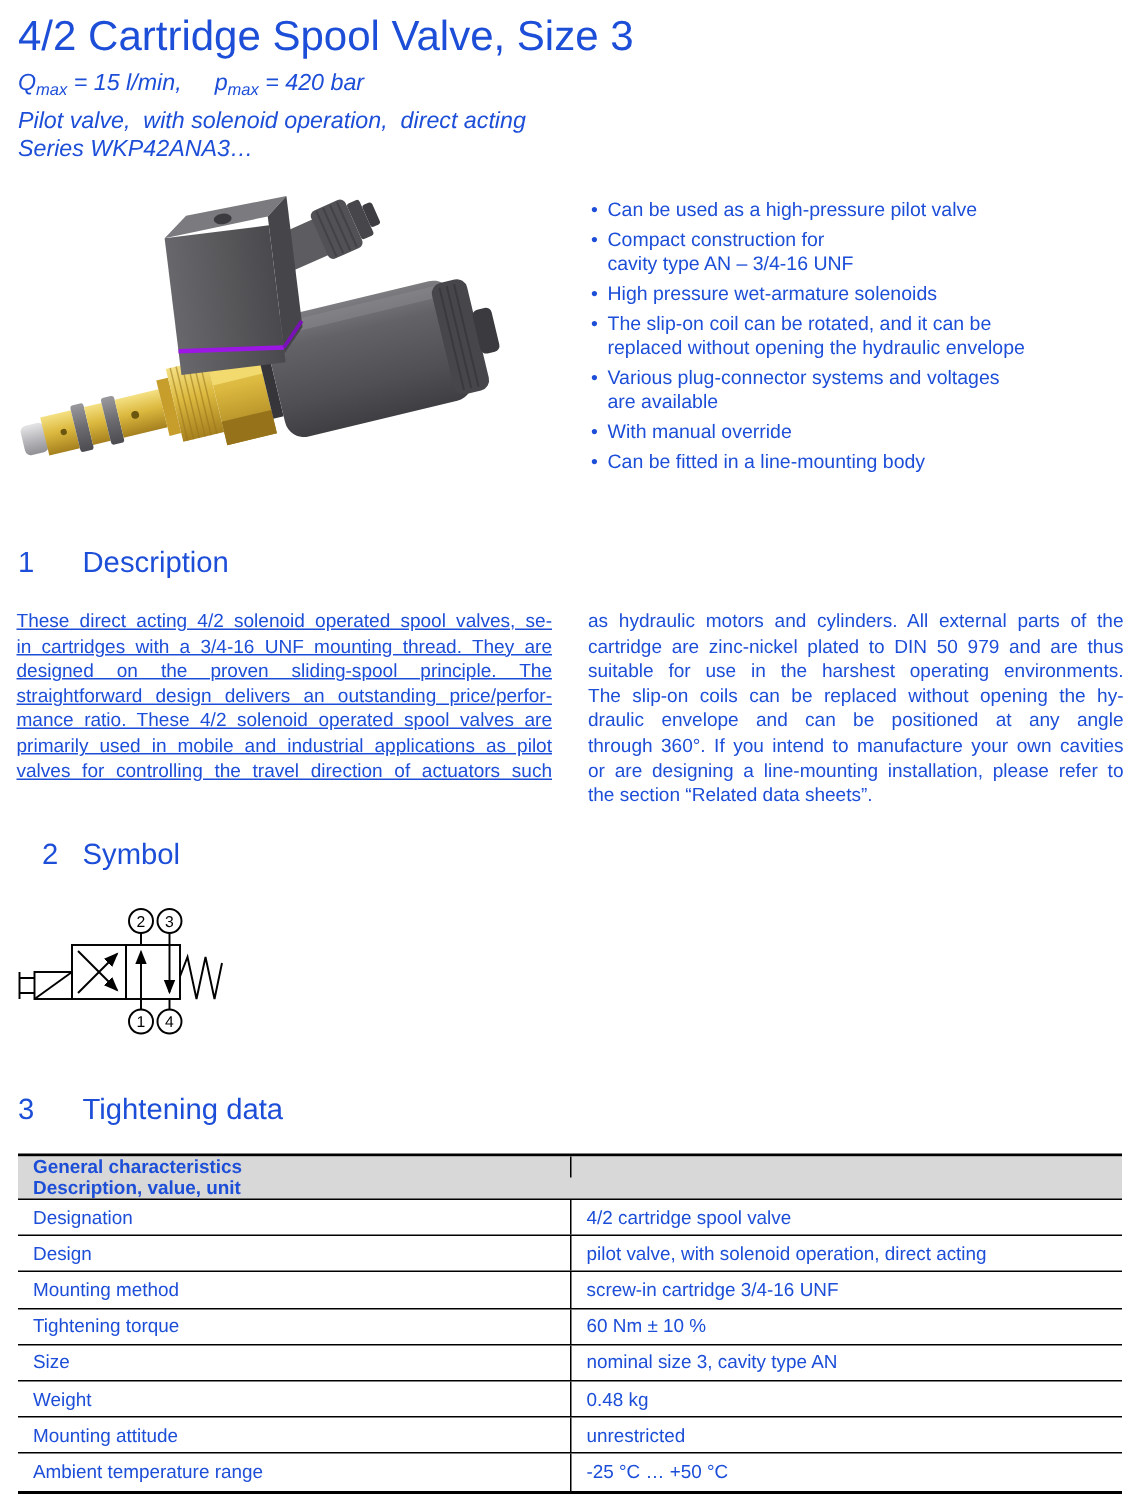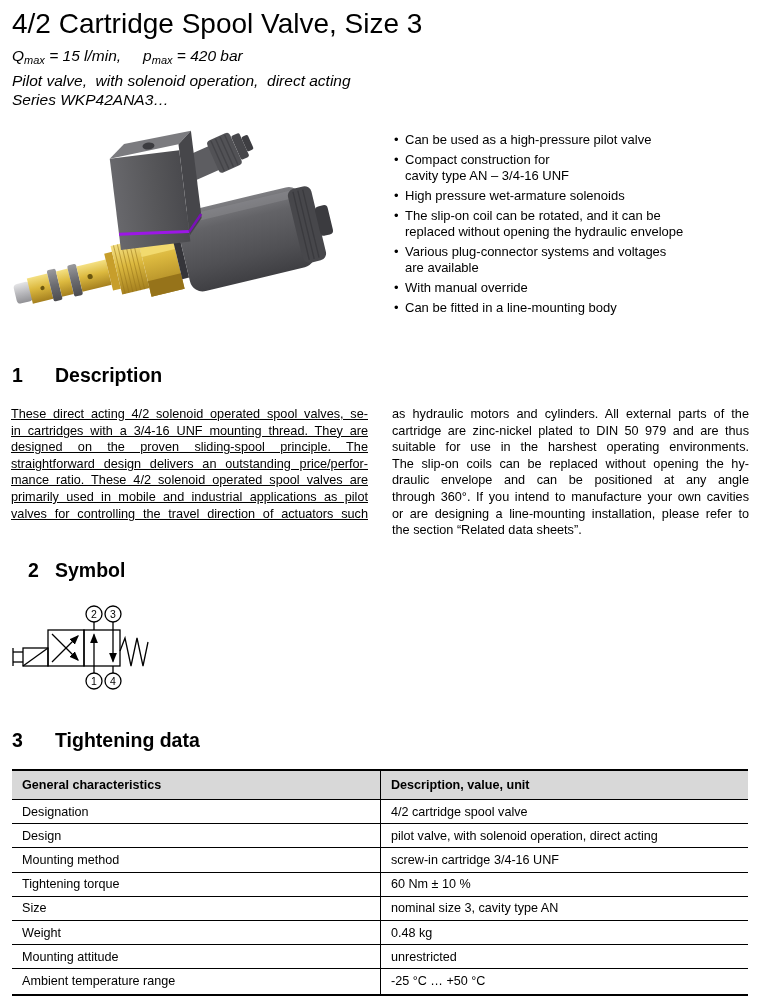--- a/index.html
+++ b/index.html
@@ -1,55 +1,55 @@
 <!DOCTYPE html>
 <html><head>
 <meta charset="utf-8">
 <style>
   html,body { margin:0; padding:0; background:#ffffff; }
   .page {
     position:relative; width:758px; height:1006px; background:#ffffff;
-    font-family:"Liberation Sans", sans-serif; color:#000000; overflow:hidden;
+    font-family:"Liberation Sans", sans-serif; color:#1d4ed8; overflow:hidden;
   }
   .title {
     position:absolute; left:12px; top:8px; font-size:28px; line-height:32px;
     font-weight:400; letter-spacing:0;
   }
   .specs { position:absolute; left:12px; top:46px; font-size:15.5px; line-height:19.5px; }
   .specs .row { white-space:pre;font-style:italic; }
   .specs sub { font-size:11px; vertical-align:-3px; }
   .pgap { margin-left:22px; }
 
   .photo { position:absolute; left:10px; top:127px; width:330px; height:213px; }
 
   .features {
     position:absolute; left:394px; top:132px; width:362px;
     list-style:none; margin:0; padding:0; font-size:13px; line-height:16px;
   }
   .features li { position:relative; padding-left:11px; margin-bottom:4px; white-space:pre-line; }
   .features li::before { content:"\2022"; position:absolute; left:0; top:0; }
 
-  .heading { position:absolute; left:12px; font-size:19.5px; line-height:23px; font-weight:700; }
+  .heading { position:absolute; left:12px; font-size:19.5px; line-height:23px; font-weight:400; }
   .heading .h-num { display:inline-block; width:43px; }
 
   .desc-col { position:absolute; top:406px; width:357px; font-size:12.7px; line-height:16.6px; }
   .desc-col .dl { text-align:justify; text-align-last:justify; white-space:nowrap; }
   .desc-col .dl.no-just { text-align-last:auto; }
   .col-left { left:11px;text-decoration:underline; }
   .col-right { left:392px; }
 
   .symbol { position:absolute; left:8px; top:596px; width:150px; height:108px; }
 
   .ttable {
     position:absolute; left:12px; top:769px; width:736px;
     border-top:2px solid #000; border-bottom:2px solid #000; font-size:12.6px;
   }
   .trow { display:flex; height:24.2px; box-sizing:border-box; border-bottom:1px solid #000; }
   .trow:last-child { border-bottom:none; }
-  .trow.thead { height:29px; background:#d8d8d8; font-weight:bold; }
+  .trow.thead { height:29px; background:#d8d8d8; font-weight:bold;flex-direction:column; }
   .trow .c1 {
     width:369px; box-sizing:border-box; padding-left:10px;
     border-right:1px solid #000; display:flex; align-items:center;
   }
   .trow .c2 { flex:1; padding-left:10px; display:flex; align-items:center; }
 
   svg text { font-family:"Liberation Sans", sans-serif; }
 </style>
 </head>
 <body>

